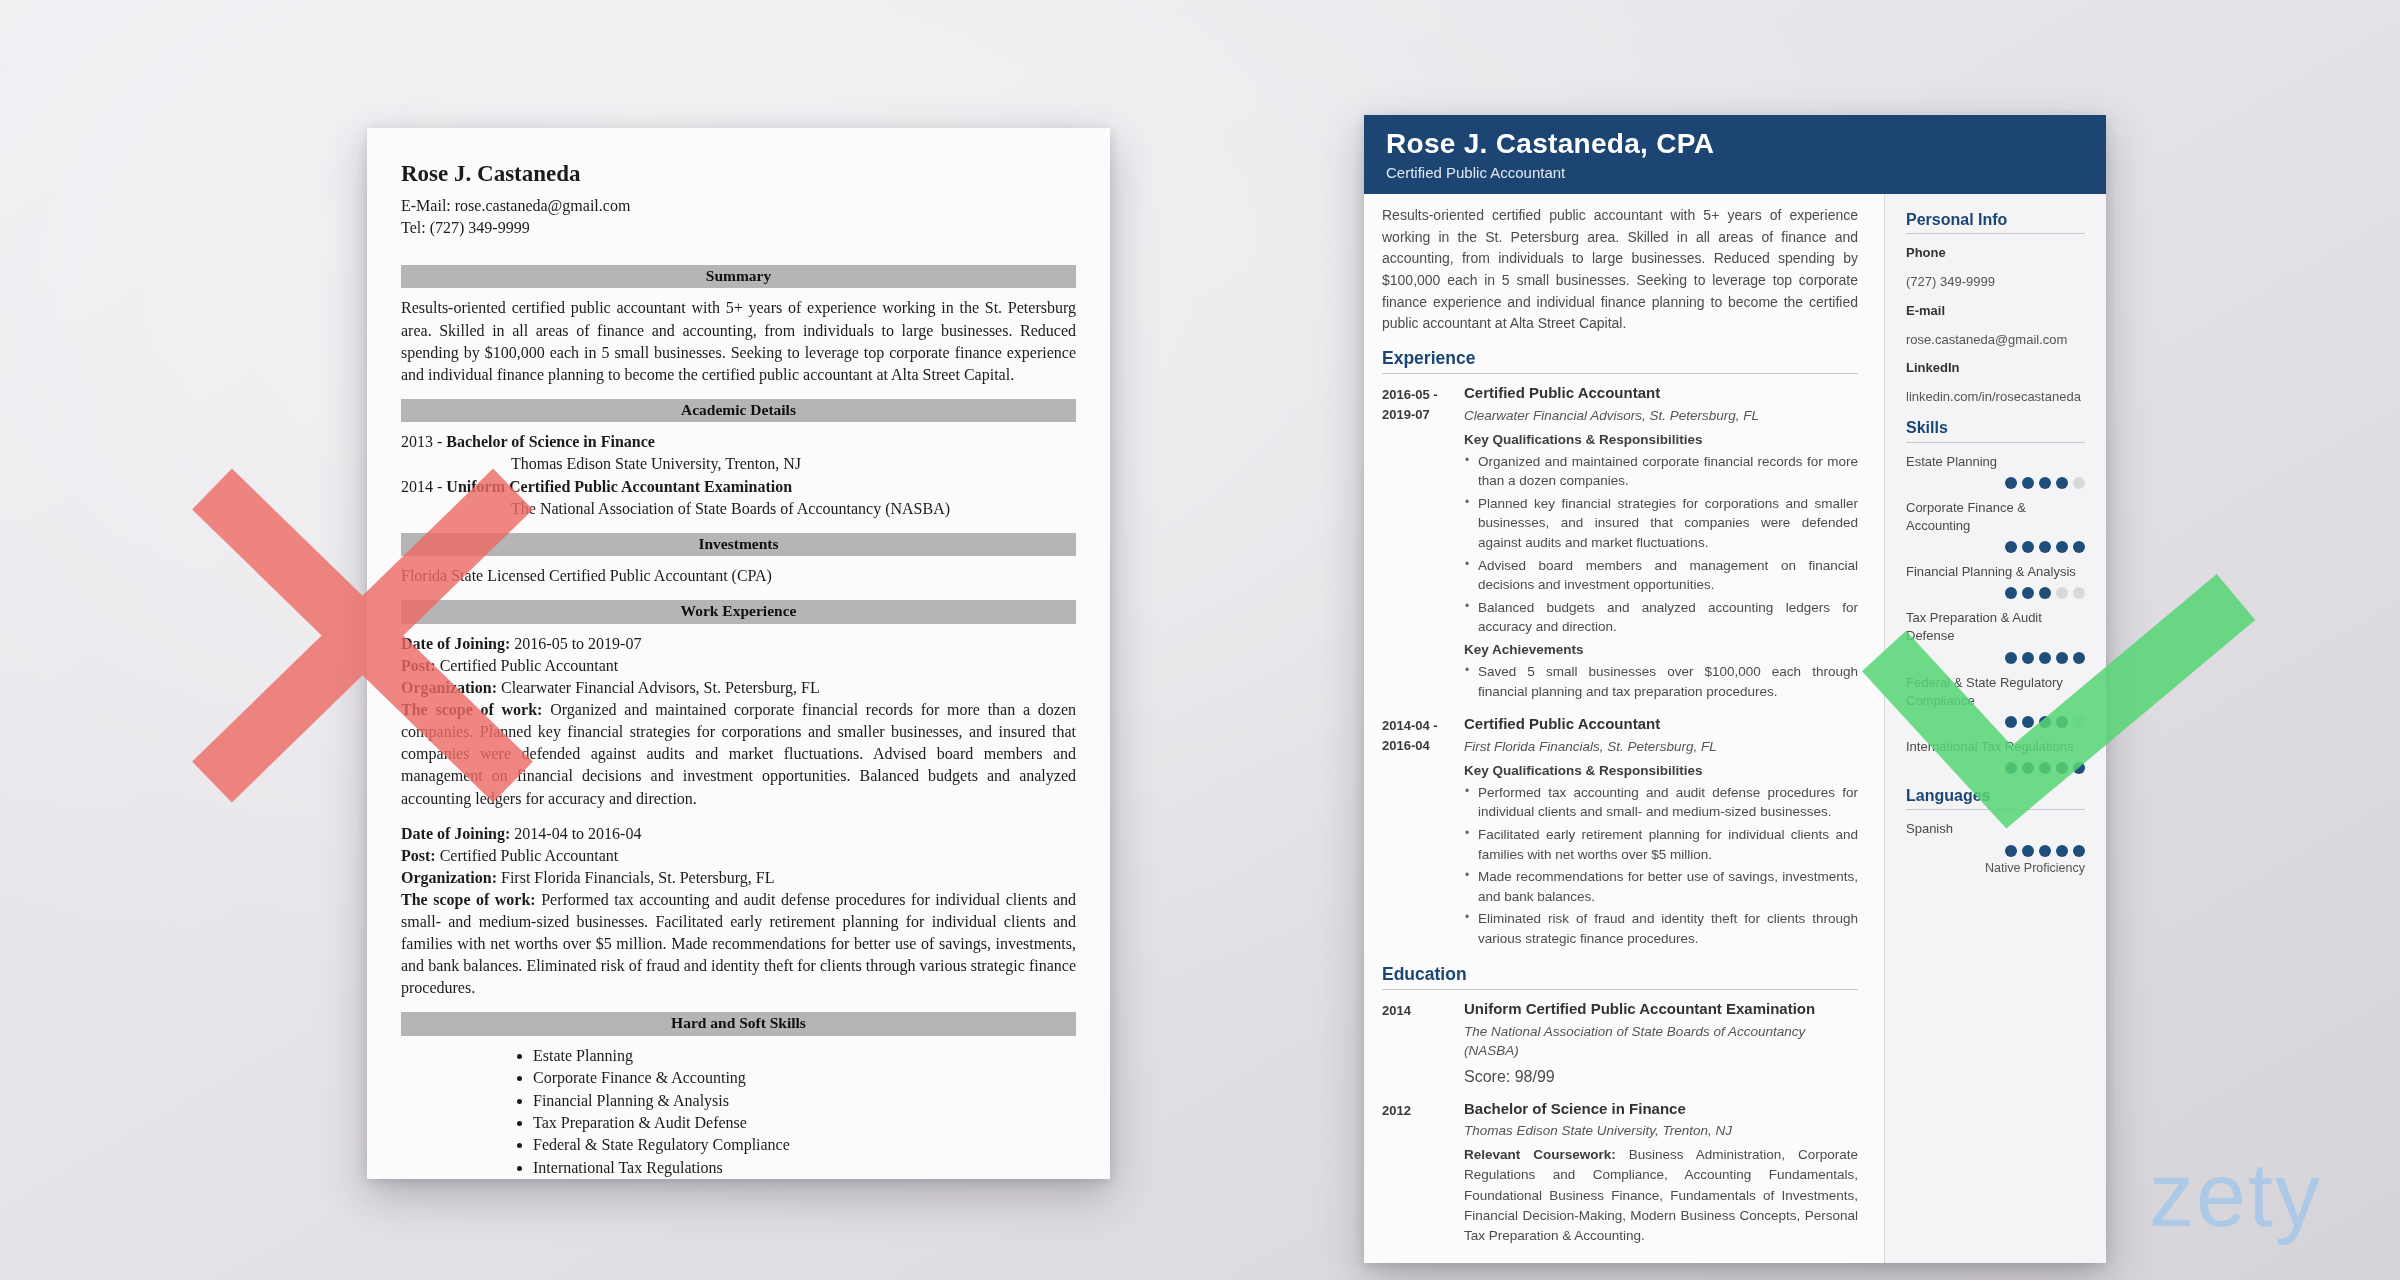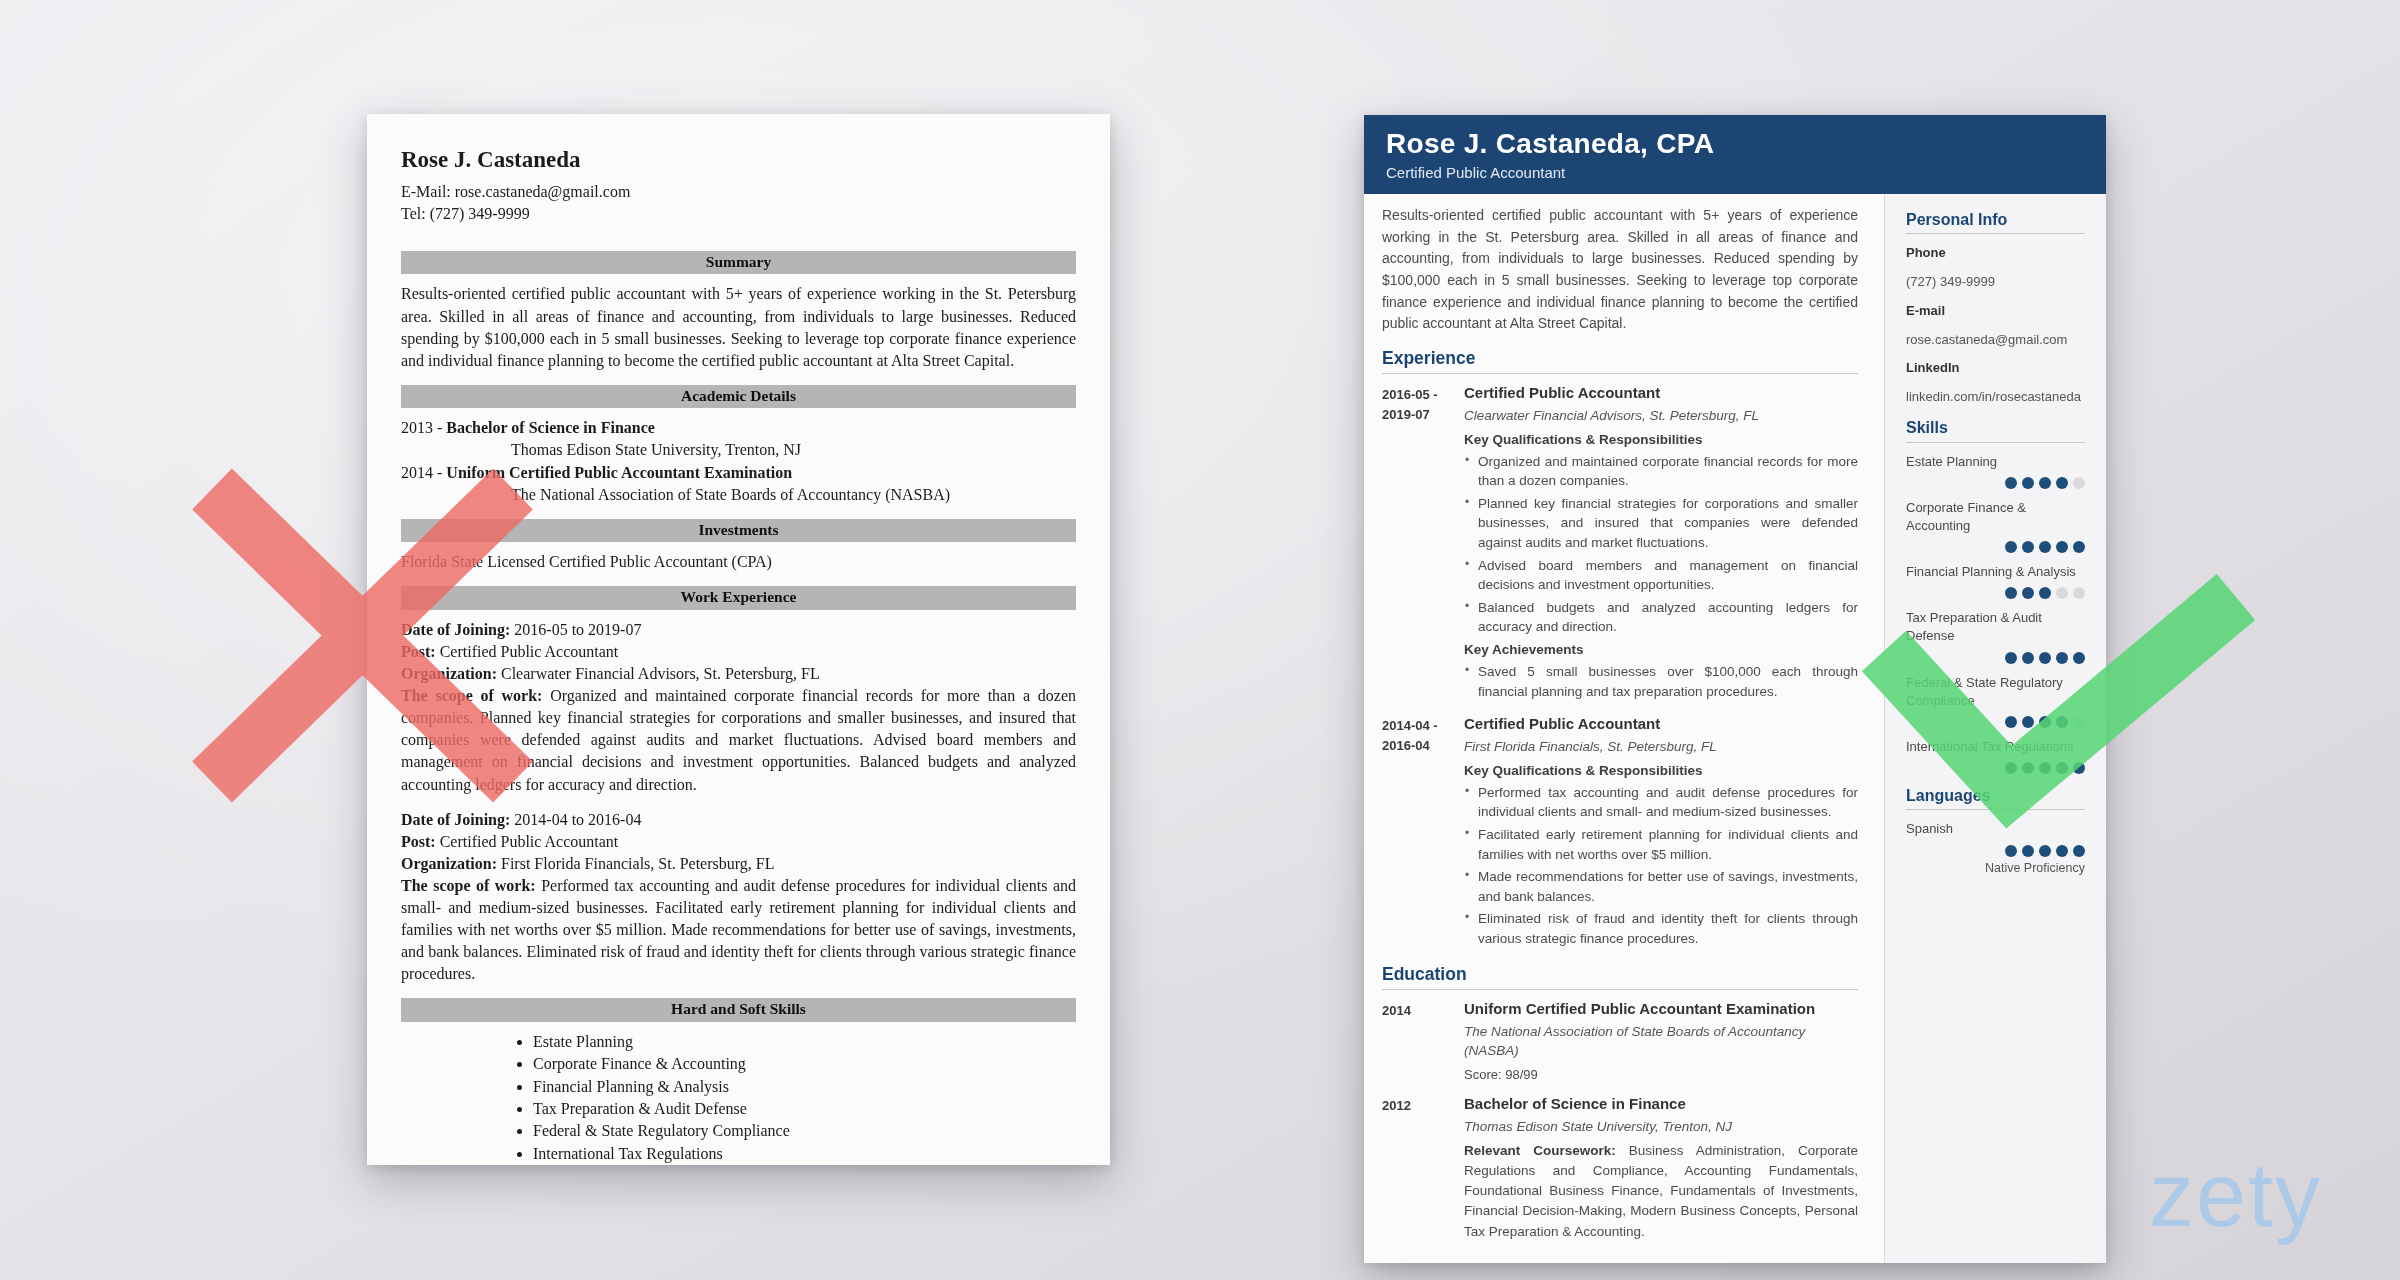--- a/index.html
+++ b/index.html
@@ -12,21 +12,21 @@
   }
   #canvas{position:absolute;inset:0;}
   .paper{
     position:absolute;background:#fbfbfb;box-sizing:border-box;z-index:1;
     box-shadow:0 16px 42px rgba(55,50,65,.30), 0 3px 10px rgba(55,50,65,.16);
     overflow:hidden;
   }
 
   
   #bad-paper{
-    left:367px;top:114px;width:743px;height:1051px;
+    left:367px;top:128px;width:743px;height:1051px;
     padding:30px 34px;color:#1b1b1b;
     font-family:"Liberation Serif",serif;font-size:16px;line-height:1.38;
   }
   .bname{font-size:23px;font-weight:bold;margin:0 0 5px;}
   .bcontact{font-size:16px;line-height:1.38;}
   .bar{
     background:#b5b5b5;color:#101010;text-align:center;font-weight:bold;
     font-size:15.5px;padding:2px 0 3px;margin:13px 0 9px;line-height:1.2;
   }
   .just{text-align:justify;margin:0;}
@@ -58,21 +58,21 @@
   .ebody{flex:1;min-width:0;}
   .jtitle{font-size:15px;font-weight:bold;color:#333;line-height:1.3;}
   .company{font-style:italic;font-size:13.5px;color:#555;margin:4px 0 4px;line-height:1.4;}
   .kq{font-weight:bold;font-size:13.5px;color:#3d3d3d;margin:1px 0 2px;line-height:1.5;}
   ul.bl{margin:0;padding:0 0 0 14px;list-style:none;}
   ul.bl li{
     font-size:13.5px;line-height:1.45;color:#4c4c4c;text-align:justify;
     position:relative;margin-bottom:3px;
   }
   ul.bl li::before{content:"•";position:absolute;left:-13px;top:0;color:#666;font-size:12px;}
-  .plainline{font-size:13px;color:#4c4c4c;line-height:1.5;margin-top:2px;}
+  .plainline{font-size:16px;color:#4c4c4c;line-height:1.5;margin-top:2px;}
   .cw{font-size:13.5px;line-height:1.5;margin:2px 0 0;text-align:justify;color:#4c4c4c;}
   .cw b{color:#3d3d3d;}
 
   .gside{flex:1;background:#f4f4f6;border-left:1px solid #dadadd;box-sizing:border-box;padding:12px 21px 0;}
   .sec.side{font-size:16px;margin:12px 0 8px;}
   .flabel{font-weight:bold;font-size:13px;color:#333;margin-top:10px;line-height:1.4;}
   .fvalue{font-size:13px;color:#555;margin-top:11px;line-height:1.4;}
   .skill{margin-top:10px;}
   .sname{font-size:13px;color:#4a4a4a;line-height:1.4;}
   .dots{display:flex;justify-content:flex-end;gap:5px;margin-top:6px;}

